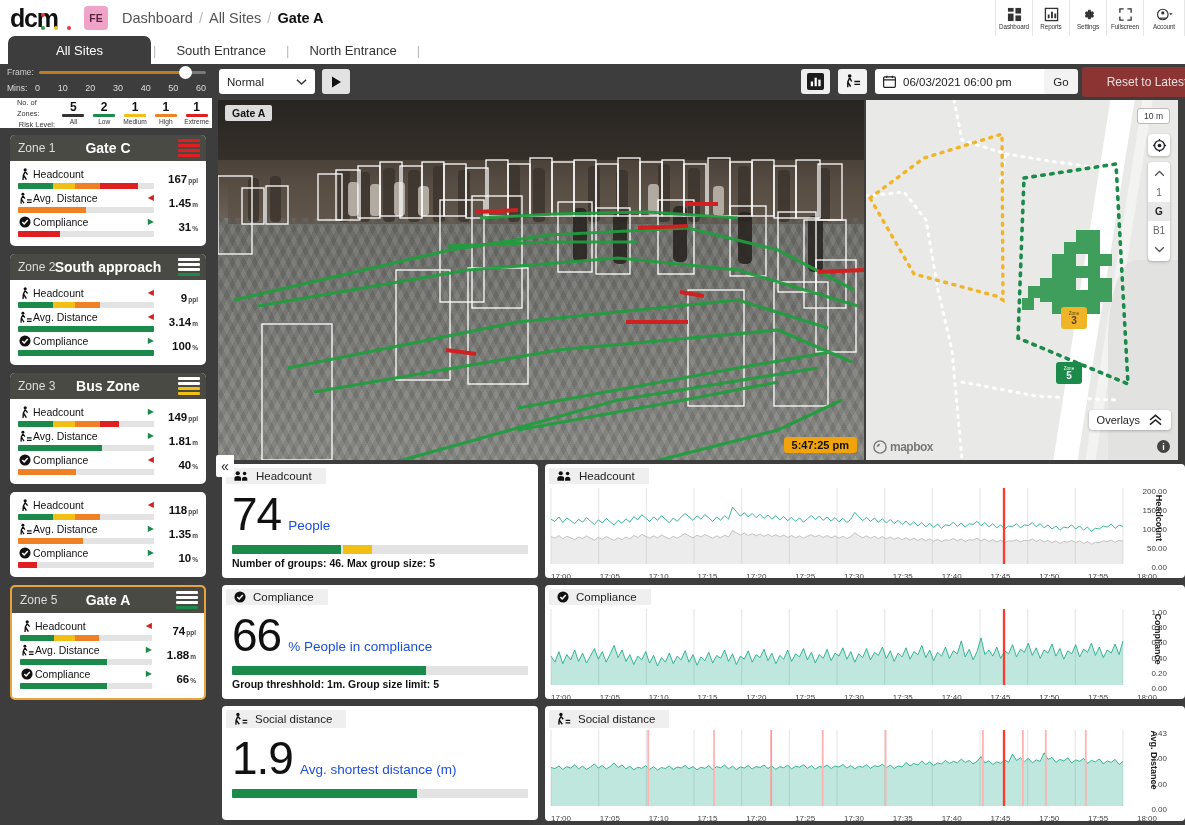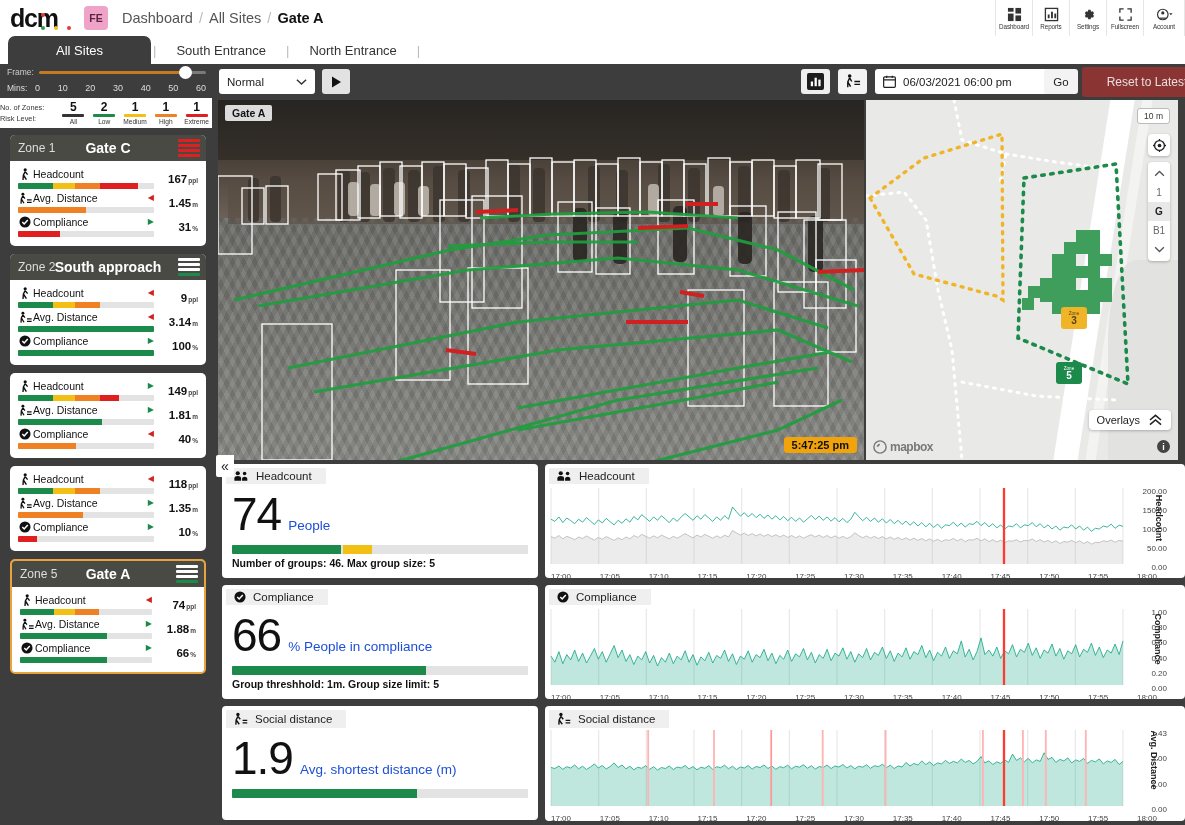--- a/index.html
+++ b/index.html
@@ -68,21 +68,21 @@
   .slider .track-r { position:absolute; left:146px; top:7px; height:3px; right:0; background:#7a7a7a; border-radius:2px; }
   .slider .knob { position:absolute; left:140px; top:2px; width:13px; height:13px; border-radius:50%; background:#fff; }
   .minsrow { display:flex; align-items:center; height:16px; padding-left:7px; font-size:9px; color:#ddd; }
   .minsrow .lab { width:28px; font-size:8.5px; }
   .minsrow .ticks { flex:1; display:flex; justify-content:space-between; padding-right:6px; }
 
   .zonesummary {
     position:absolute; left:0; top:98px; width:212px; height:30px; background:#fff;
     display:flex; align-items:center;
   }
-  .zs-labels { width:58px; display:flex; flex-direction:column; padding-right:3px; }
+  .zs-labels { width:58px; display:flex; flex-direction:column; align-items:flex-end; padding-right:3px;padding-left:17px; }
   .zs-labels span { font-size:7.4px; color:#333; line-height:11px; }
   .zs-cols { flex:1; display:flex; }
   .zs-col { flex:1; display:flex; flex-direction:column; align-items:center; cursor:pointer; }
   .zs-col .num { font-size:12px; font-weight:700; color:#111; line-height:12px; }
   .zs-col .bar { width:22px; height:3px; margin:1px 0 1px; border-radius:1px; }
   .zs-col .nm { font-size:6.6px; color:#333; }
 
   
   .sidebar {
     position:absolute; left:0; top:128px; width:212px; bottom:0;
@@ -480,20 +480,30 @@
                 <span class="meter">
                   <i style="width:100%;background:#1c8a4a"></i>
                 </span>
               </div>
             </div>
             <span class="zc-val"><span>100</span><small>%</small></span>
           </div>
         </div>
       </div>
       <div class="zonecard">
+        <div class="zc-head">
+          <span class="zn">Zone 3</span>
+          <span class="zt">Bus Zone</span>
+          <span class="risk">
+            <i style="background:#ffffff"></i>
+            <i style="background:#ffffff"></i>
+            <i style="background:#f2c014"></i>
+            <i style="background:#f2c014"></i>
+          </span>
+        </div>
         <div class="zc-body">
           <div class="zc-metric">
             <div class="left">
               <div class="zc-row">
                 <span class="ic">
                   <svg width="11" height="13" viewBox="0 0 11 13">
                     <circle cx="5.2" cy="1.8" r="1.6" fill="#111"></circle>
                     <path d="M5.2 3.6 L3.4 7 L3 12 M5.2 3.6 L7.6 6.6 M3.4 7 L6.4 11.6" stroke="#111" stroke-width="1.4" fill="none"></path>
                   </svg>
                 </span>

